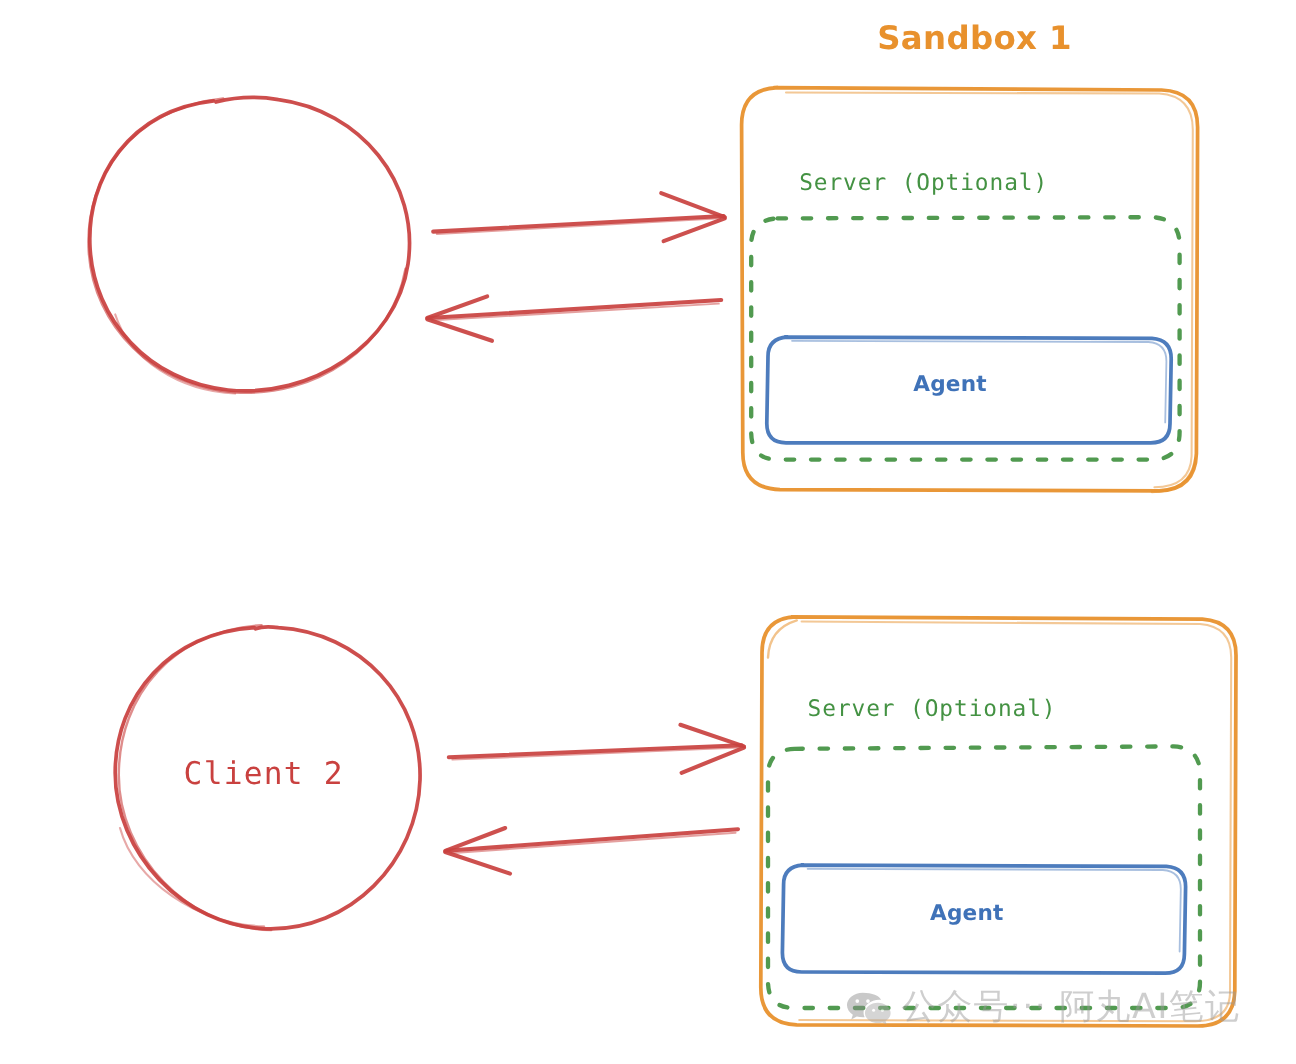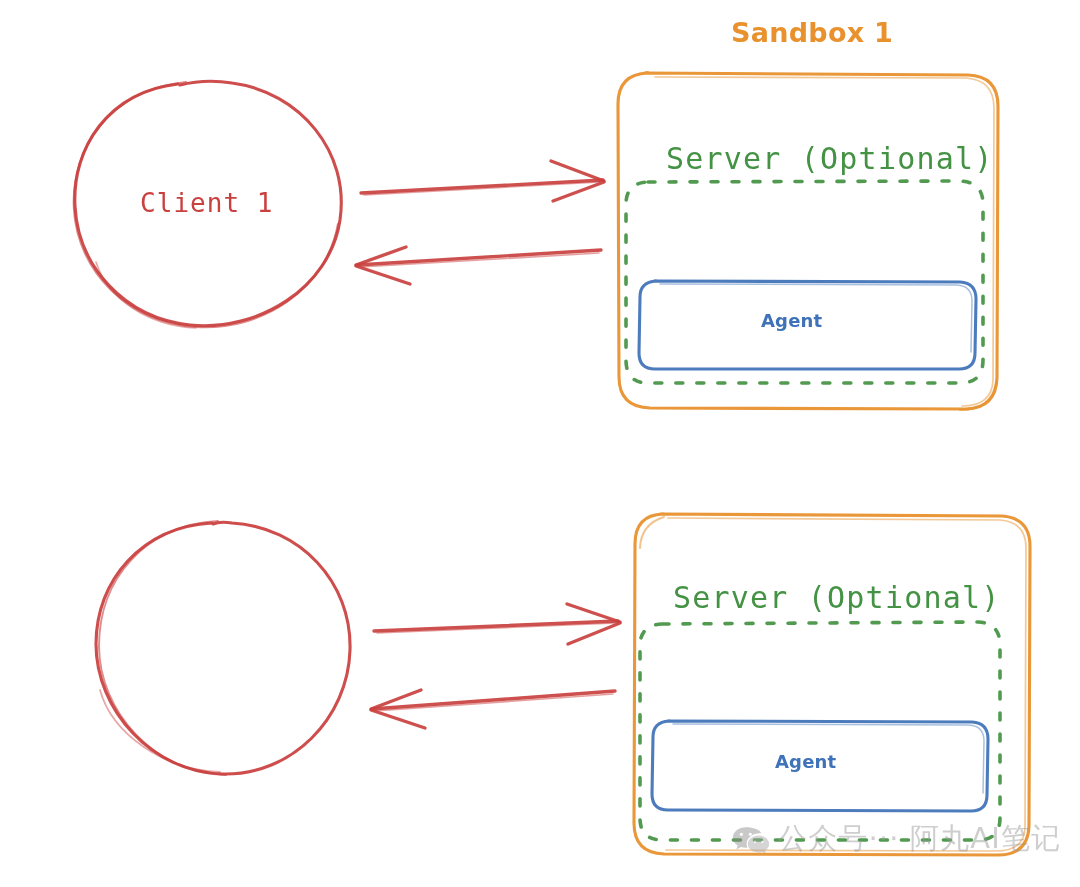--- a/index.html
+++ b/index.html
@@ -40,21 +40,21 @@
   }
   
   .sandbox-title {
     font-size: 27px;
     color: var(--orange, #e8912d);
   }
   #sandbox1-title { left: 731px; top: 17px; }
   #sandbox2-title { left: 746px; top: 458px; }
 
   .server-title {
-    font-size: 30px;
+    font-size: 19px;
     color: var(--green, #449243);
   }
   #server1-title { left: 666px; top: 141px; }
   #server2-title { left: 673px; top: 580px; }
 
   .agent-label {
     font-size: 18px;
     color: var(--blue, #3f72b8);
   }
   #agent1-label { left: 761px; top: 310px; }
@@ -63,21 +63,21 @@
   .client-label {
     font-size: 26px;
     color: var(--red, #c9413f);
   }
   #client1-label { left: 140px; top: 188px; }
   #client2-label { left: 153px; top: 630px; }
 
   
   #watermark {
     position: absolute;
-    left: 731px;
+    left: 704px;
     top: 819px;
     display: flex;
     align-items: center;
     gap: 7px;
     opacity: 0.48;
     pointer-events: none;
   }
   #watermark .wm-text {
     font-family: "DejaVu Sans", sans-serif;
     font-size: 29px;
@@ -237,27 +237,27 @@
     </g>
 
   </svg>
 
   <div class="lbl hand sandbox-title" id="sandbox1-title">Sandbox 1</div>
 
   <div class="lbl mono server-title" id="server1-title">Server (Optional)</div>
 
   <div class="lbl hand agent-label" id="agent1-label">Agent</div>
 
-  <div class="lbl mono client-label" id="client1-label">Client 1</div>
 
 
   <div class="lbl mono server-title" id="server2-title">Server (Optional)</div>
 
   <div class="lbl hand agent-label" id="agent2-label">Agent</div>
 
+  <div class="lbl mono client-label" id="client2-label">Client 2</div>
 
   <div id="watermark">
     <span class="wechat-mark">
       <svg viewBox="0 0 40 30" width="40" height="30" xmlns="http://www.w3.org/2000/svg">
         <path d="M15 3.2 C7.6 3.2 1.8 8 1.8 13.6 c0 3.2 1.9 6.1 4.9 8 l-1.3 3.9 4.6-2.4
                  c1.6 .45 3.3 .7 5 .7 .5 0 1 -.02 1.5 -.06
                  C15.9 22.4 15.6 21.2 15.6 20 c0 -6 5.9 -10.8 13.2 -10.8 .5 0 1 .03 1.5 .08
                  C28.9 5.6 22.6 3.2 15 3.2 z" fill="#8f8f8f"></path>
         <circle cx="10.4" cy="10.2" r="1.55" fill="#ffffff"></circle>
         <circle cx="19.3" cy="10.2" r="1.55" fill="#ffffff"></circle>

